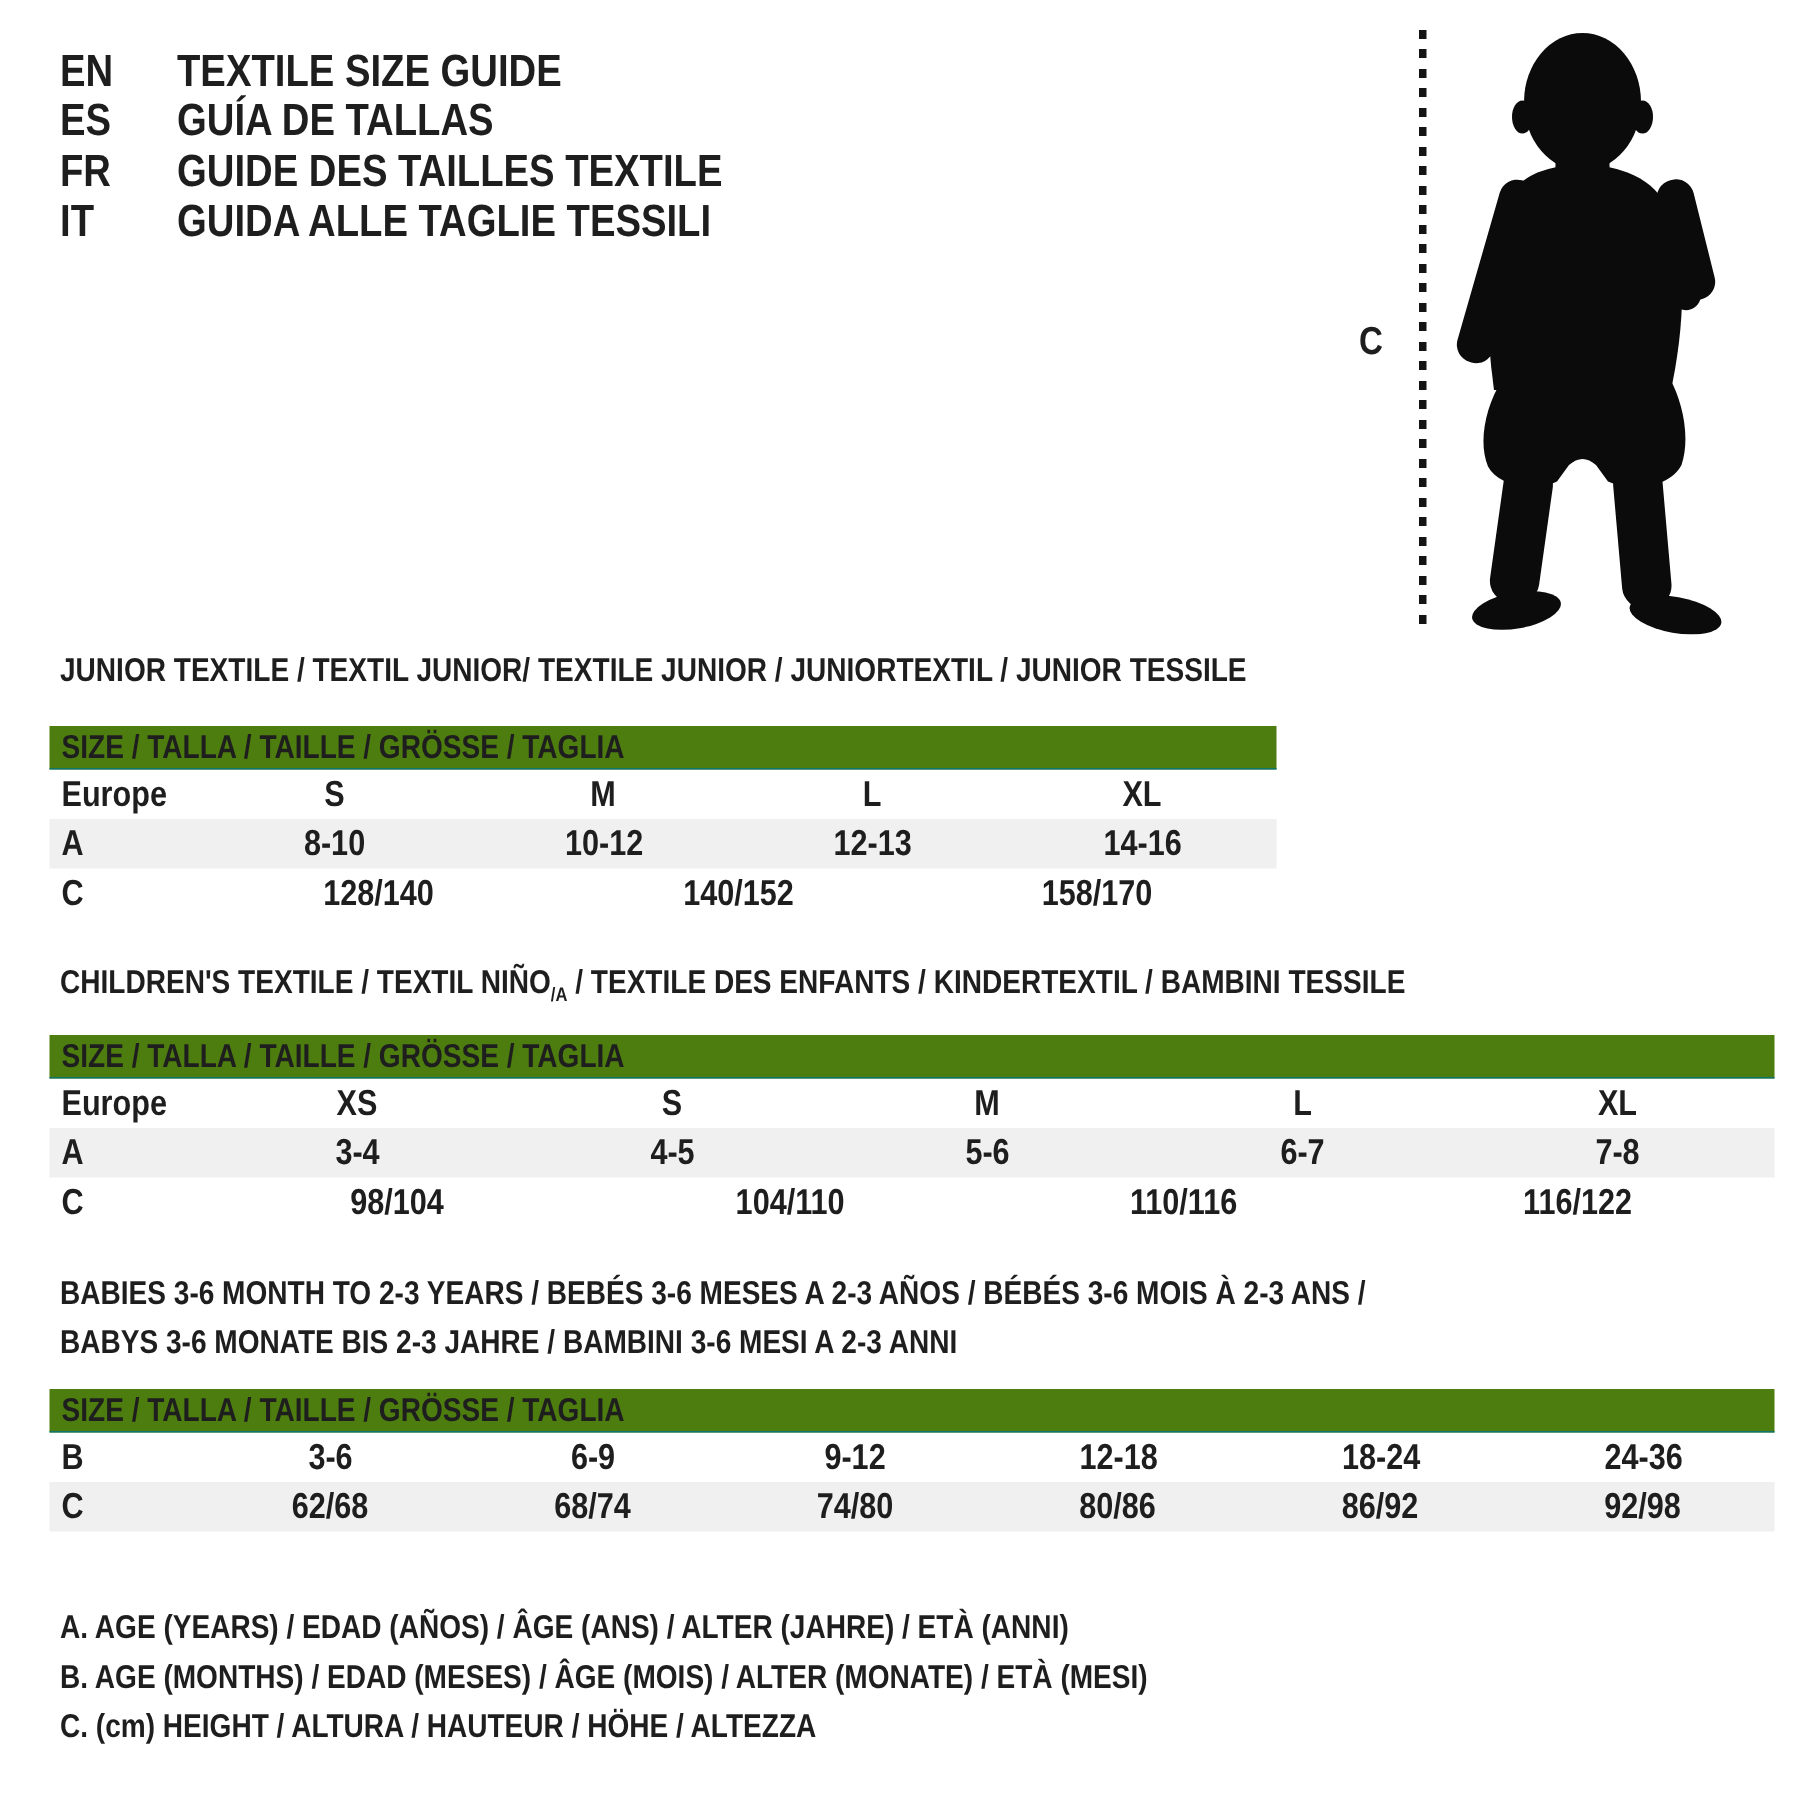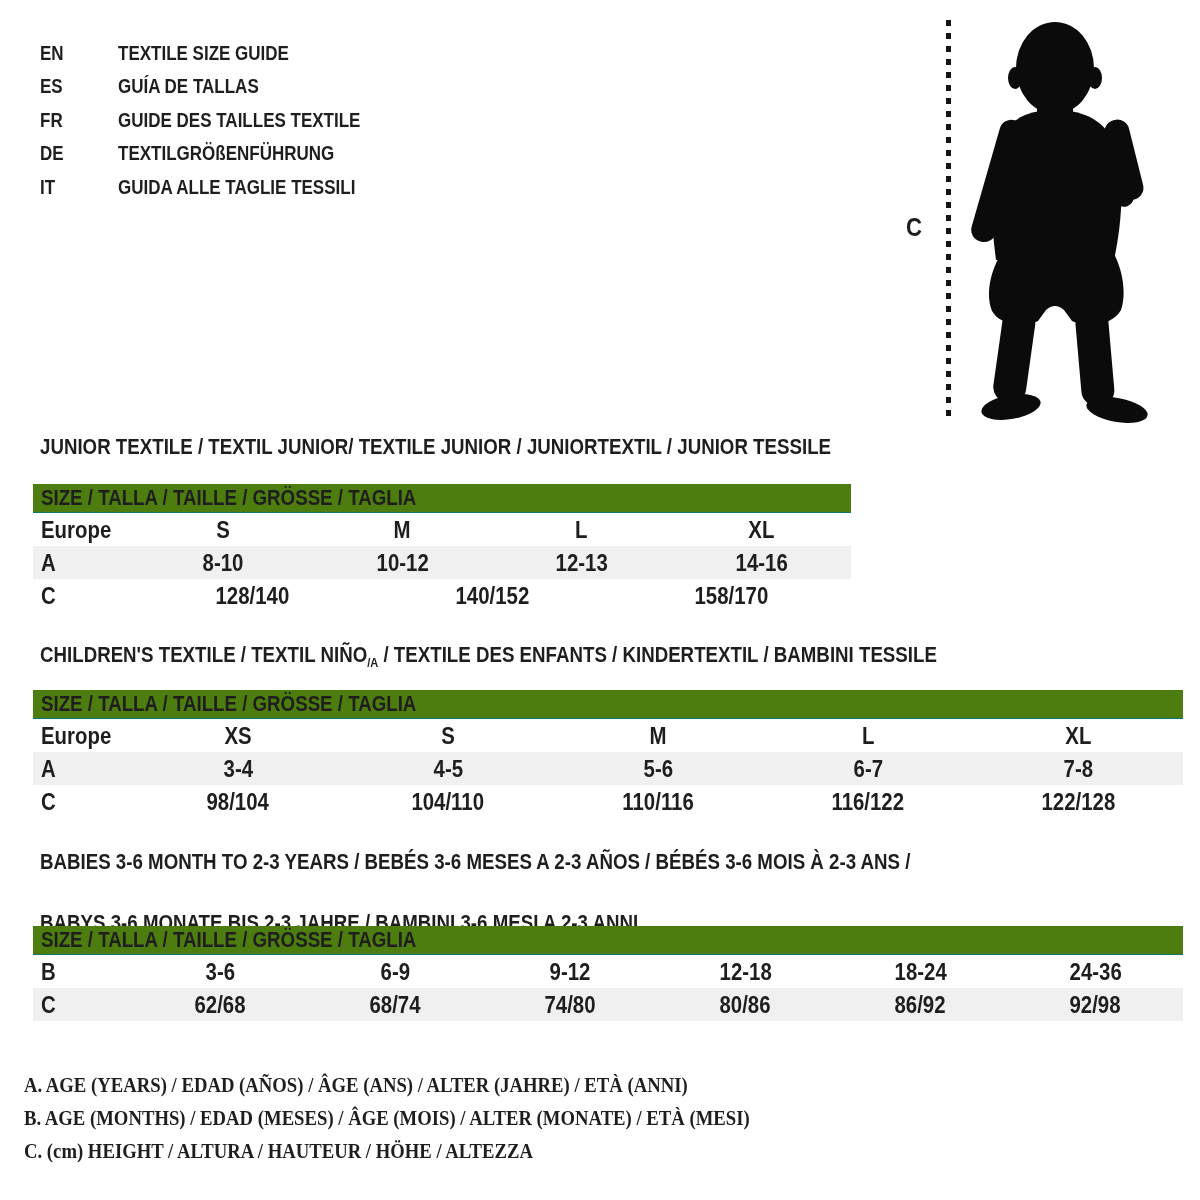--- a/index.html
+++ b/index.html
@@ -6,37 +6,37 @@
   .page{
     position:relative;width:1200px;height:1200px;background:#ffffff;
     font-family:"Liberation Sans",sans-serif;font-weight:700;color:#1e1e1e;
     overflow:hidden;
   }
   
   .cx{display:inline-block;transform:scaleX(.85);transform-origin:0 50%;white-space:nowrap;}
   .cxc{transform-origin:50% 50%;}
   
   .lang-list{position:absolute;left:40px;top:31px;}
-  .lang-row{display:flex;height:33.5px;align-items:flex-end;font-size:20px;}
+  .lang-row{display:flex;height:33.5px;align-items:center;font-size:30px;}
   .lang-code{width:78px;}
   
   .sec-title{position:absolute;left:40px;font-size:22px;line-height:26px;}
   .sub{font-size:13px;vertical-align:-5px;}
   
   .bar{position:absolute;left:33px;height:29px;background:#4d7c0f;border-bottom:1px solid #0f766e;
        display:flex;align-items:center;padding-left:8px;box-sizing:border-box;font-size:22px;}
   .w-junior{width:818px;}
   .w-full{width:1150px;}
   
   .trow{position:absolute;left:33px;height:33px;display:flex;font-size:24px;justify-content:space-between;}
   .trow .lbl{width:100px;display:flex;align-items:center;padding-left:8px;box-sizing:border-box;}
   .trow .cell{flex:1;display:flex;align-items:center;justify-content:center;}
   .stripe{background:#f0f0f0;}
   
-  .fnote{position:absolute;left:24px;font-size:22px;line-height:26px;font-family:Liberation Serif, serif;}
+  .fnote{position:absolute;left:40px;font-size:22px;line-height:26px;}
   
   .c-label{position:absolute;left:906px;top:212px;font-size:26px;}
   .dashline{position:absolute;left:946px;top:20px;width:5px;height:398px;
     background:repeating-linear-gradient(to bottom,#141414 0 6px,transparent 6px 13px);}
   .baby-svg{position:absolute;left:965px;top:18px;width:195px;height:405px;}
 </style>
 </head>
 <body>
 
 <div class="page">
@@ -46,24 +46,20 @@
       <span class="lang-code cx">EN</span>
       <span class="cx">TEXTILE SIZE GUIDE</span>
     </div>
     <div class="lang-row">
       <span class="lang-code cx">ES</span>
       <span class="cx">GUÍA DE TALLAS</span>
     </div>
     <div class="lang-row">
       <span class="lang-code cx">FR</span>
       <span class="cx">GUIDE DES TAILLES TEXTILE</span>
-    </div>
-    <div class="lang-row">
-      <span class="lang-code cx">DE</span>
-      <span class="cx">TEXTILGRÖßENFÜHRUNG</span>
     </div>
     <div class="lang-row">
       <span class="lang-code cx">IT</span>
       <span class="cx">GUIDA ALLE TAGLIE TESSILI</span>
     </div>
   </div>
 
   <span class="c-label cx">C</span>
   <div class="dashline"></div>
   <svg class="baby-svg" viewBox="0 0 195 405" aria-hidden="true">
@@ -194,29 +190,26 @@
       </div>
     <div class="cell">
         <span class="cx cxc">104/110</span>
       </div>
     <div class="cell">
         <span class="cx cxc">110/116</span>
       </div>
     <div class="cell">
         <span class="cx cxc">116/122</span>
       </div>
-    <div class="cell">
-        <span class="cx cxc">122/128</span>
-      </div>
   </div>
 
   <div class="sec-title" style="top:849px">
     <span class="cx">BABIES 3-6 MONTH TO 2-3 YEARS / BEBÉS 3-6 MESES A 2-3 AÑOS / BÉBÉS 3-6 MOIS À 2-3 ANS /</span>
   </div>
-  <div class="sec-title" style="top:910px">
+  <div class="sec-title" style="top:882px">
     <span class="cx">BABYS 3-6 MONATE BIS 2-3 JAHRE / BAMBINI 3-6 MESI A 2-3 ANNI</span>
   </div>
   <div class="bar w-full" style="top:926px">
     <span class="cx">SIZE / TALLA / TAILLE / GRÖSSE / TAGLIA</span>
   </div>
   <div class="trow w-full" style="top:955px">
     <div class="lbl">
         <span class="cx">B</span>
       </div>
     <div class="cell">

